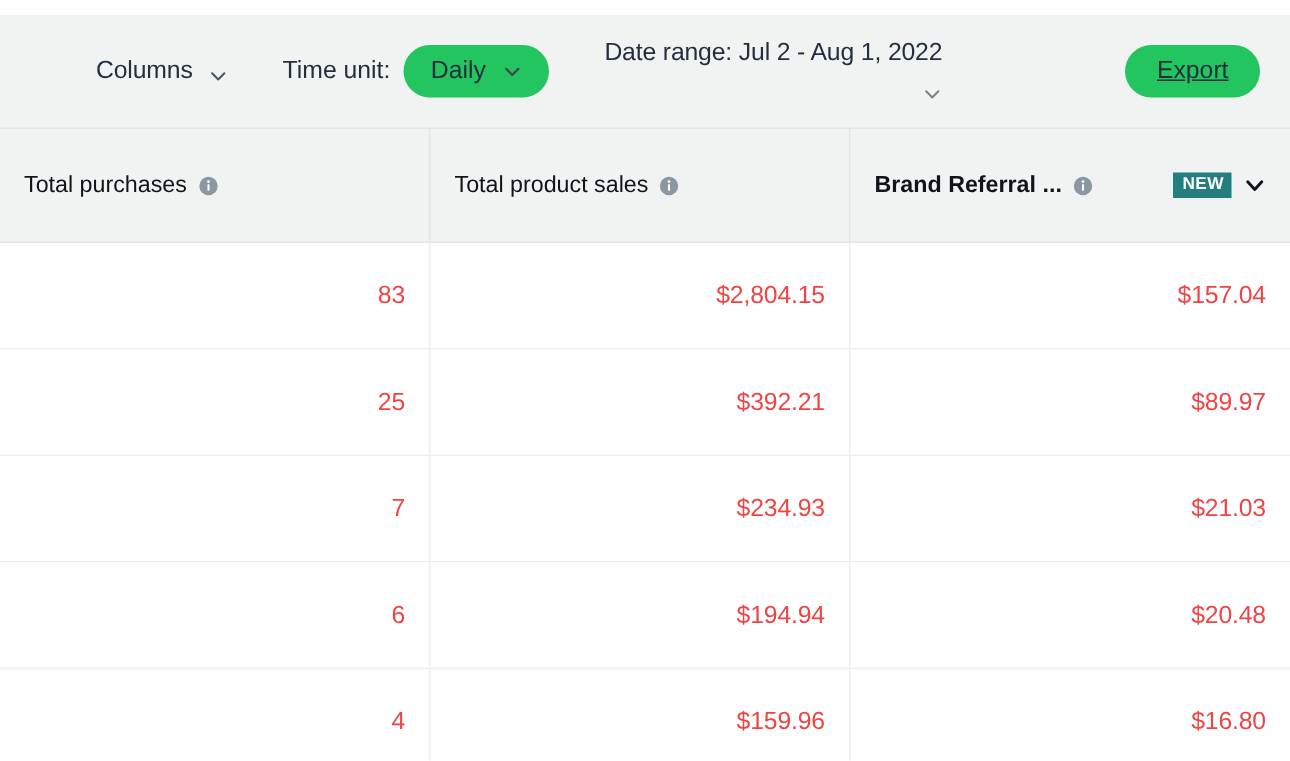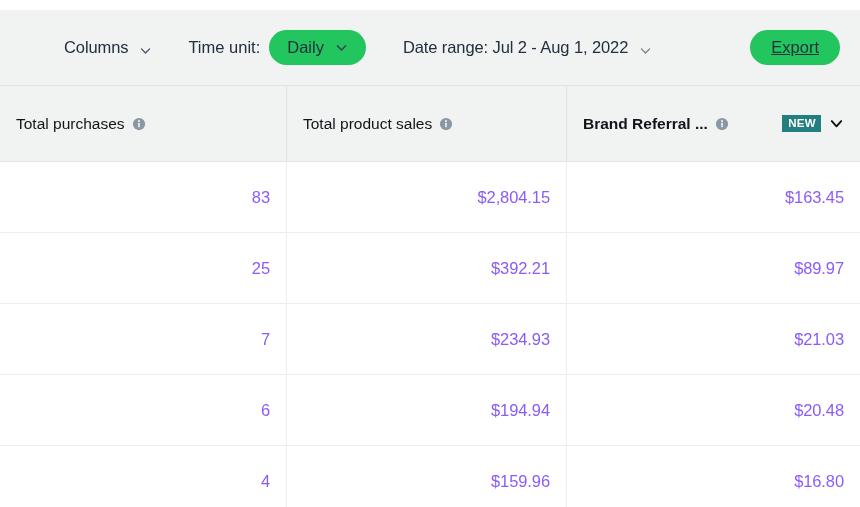--- a/index.html
+++ b/index.html
@@ -81,20 +81,21 @@
     cursor: pointer;
     line-height: 1;
     white-space: nowrap;
   }
 
   .daterange {
     margin-left: 33px;
     gap: 11px;
     cursor: pointer;
     padding: 6px 4px;
+    flex-direction: column;
   }
 
   .export-wrap {
     margin-left: auto;
   }
   .export-pill {
     padding: 9px 21px;
     text-decoration: underline;
   }
 
@@ -190,21 +191,21 @@
   .body-row .cell {
     border-right: 1px solid #ededed;
     justify-content: flex-end;
     font-size: 16.5px;
     color: #0f1111;
   }
   .body-row .cell:last-child { border-right: none; }
 
   .num {
     font-size: 16.5px;
-    color: #8b5cf6;
+    color: #ef4444;
     letter-spacing: -0.1px;
   }
 </style>
 </head>
 <body>
 
 <div class="app">
 
   <div class="top-gutter"></div>
 
@@ -295,21 +296,21 @@
     </div>
 
     <div class="row body-row">
       <div class="cell col-0">
           <span class="num">83</span>
         </div>
       <div class="cell col-1">
           <span class="num">$2,804.15</span>
         </div>
       <div class="cell col-2">
-          <span class="num">$163.45</span>
+          <span class="num">$157.04</span>
         </div>
     </div>
 
     <div class="row body-row">
       <div class="cell col-0">
           <span class="num">25</span>
         </div>
       <div class="cell col-1">
           <span class="num">$392.21</span>
         </div>

